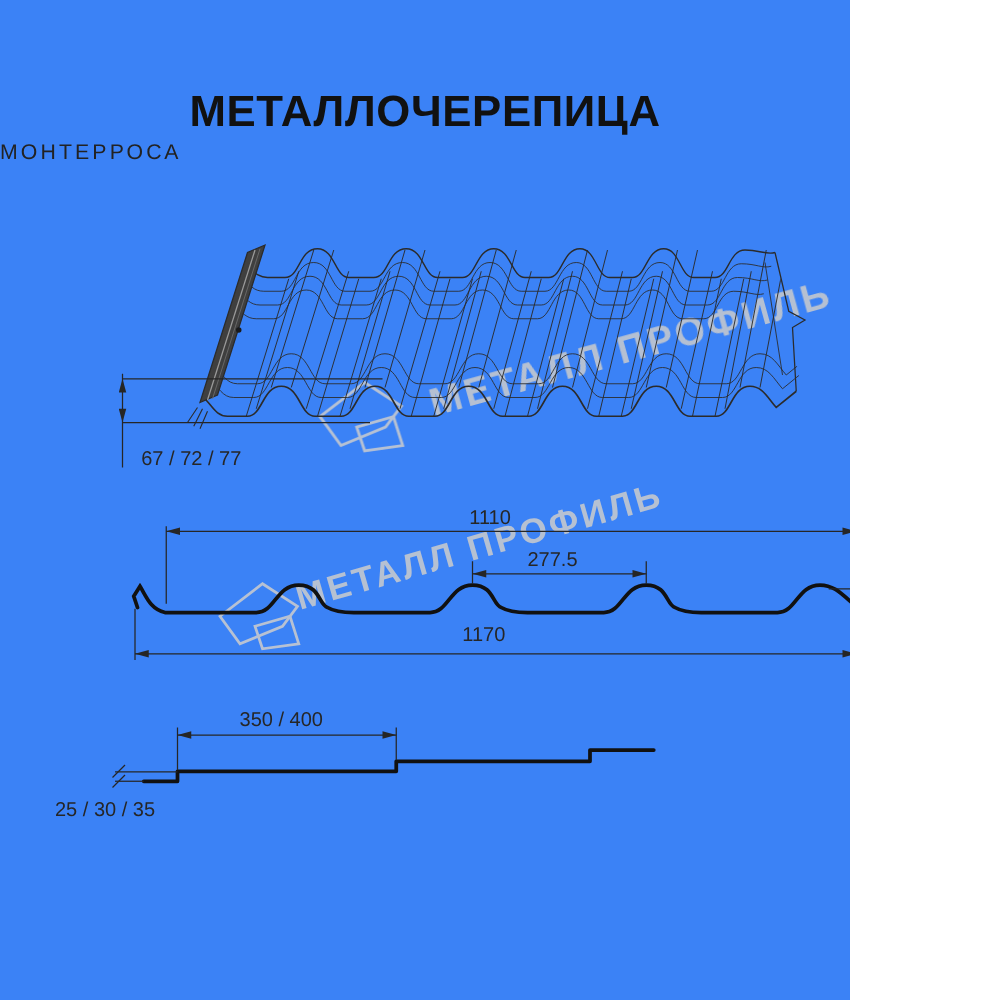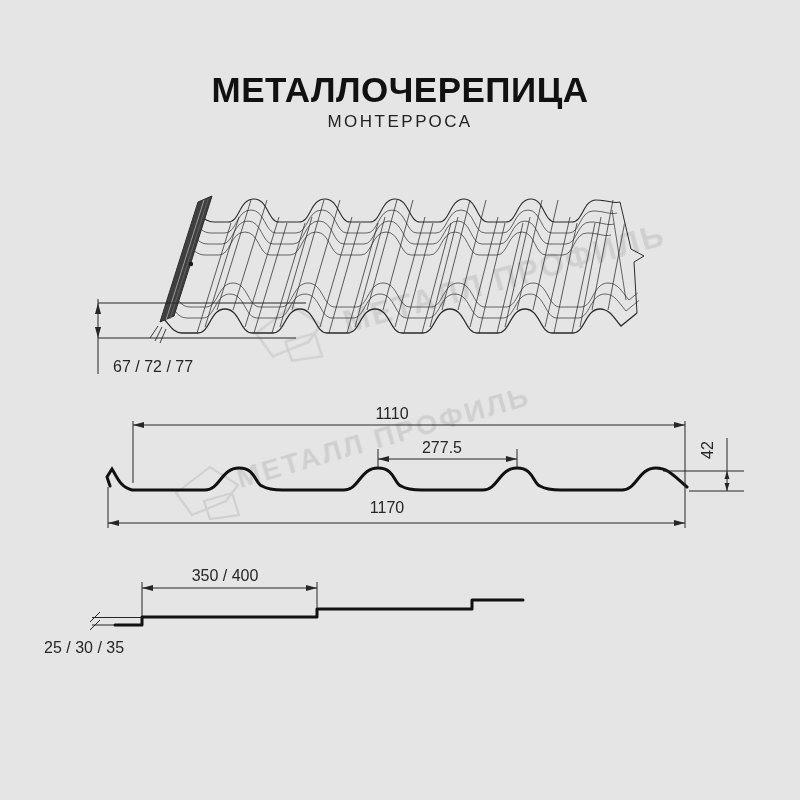--- a/index.html
+++ b/index.html
@@ -1,20 +1,20 @@
 <!DOCTYPE html>
 <html><head>
 <meta charset="utf-8">
 <style>
   html,body{margin:0;padding:0;background:#ffffff;}
-  #page{position:relative;width:800px;height:800px;background:#e5e5e5;overflow:hidden;
+  #page{position:relative;width:680px;height:800px;background:#3b82f6;overflow:hidden;
         font-family:"Liberation Sans","DejaVu Sans",sans-serif;}
   .title{position:absolute;left:0;top:70px;width:100%;text-align:center;
          font-size:35px;font-weight:900;letter-spacing:.5px;color:#111;}
-  .subtitle{position:absolute;left:0;top:112px;width:100%;text-align:center;
+  .subtitle{position:absolute;left:0;top:112px;width:100%;text-align:left;
          font-size:17px;font-weight:500;letter-spacing:2.5px;color:#222;}
   svg text{font-family:"Liberation Sans","DejaVu Sans",sans-serif;fill:#262626;}
   .dimtxt{font-size:16px;}
   .wm{font-weight:700;letter-spacing:2.5px;fill:#cccccc;}
 </style>
 </head>
 <body>
 
 <div id="page">
 

